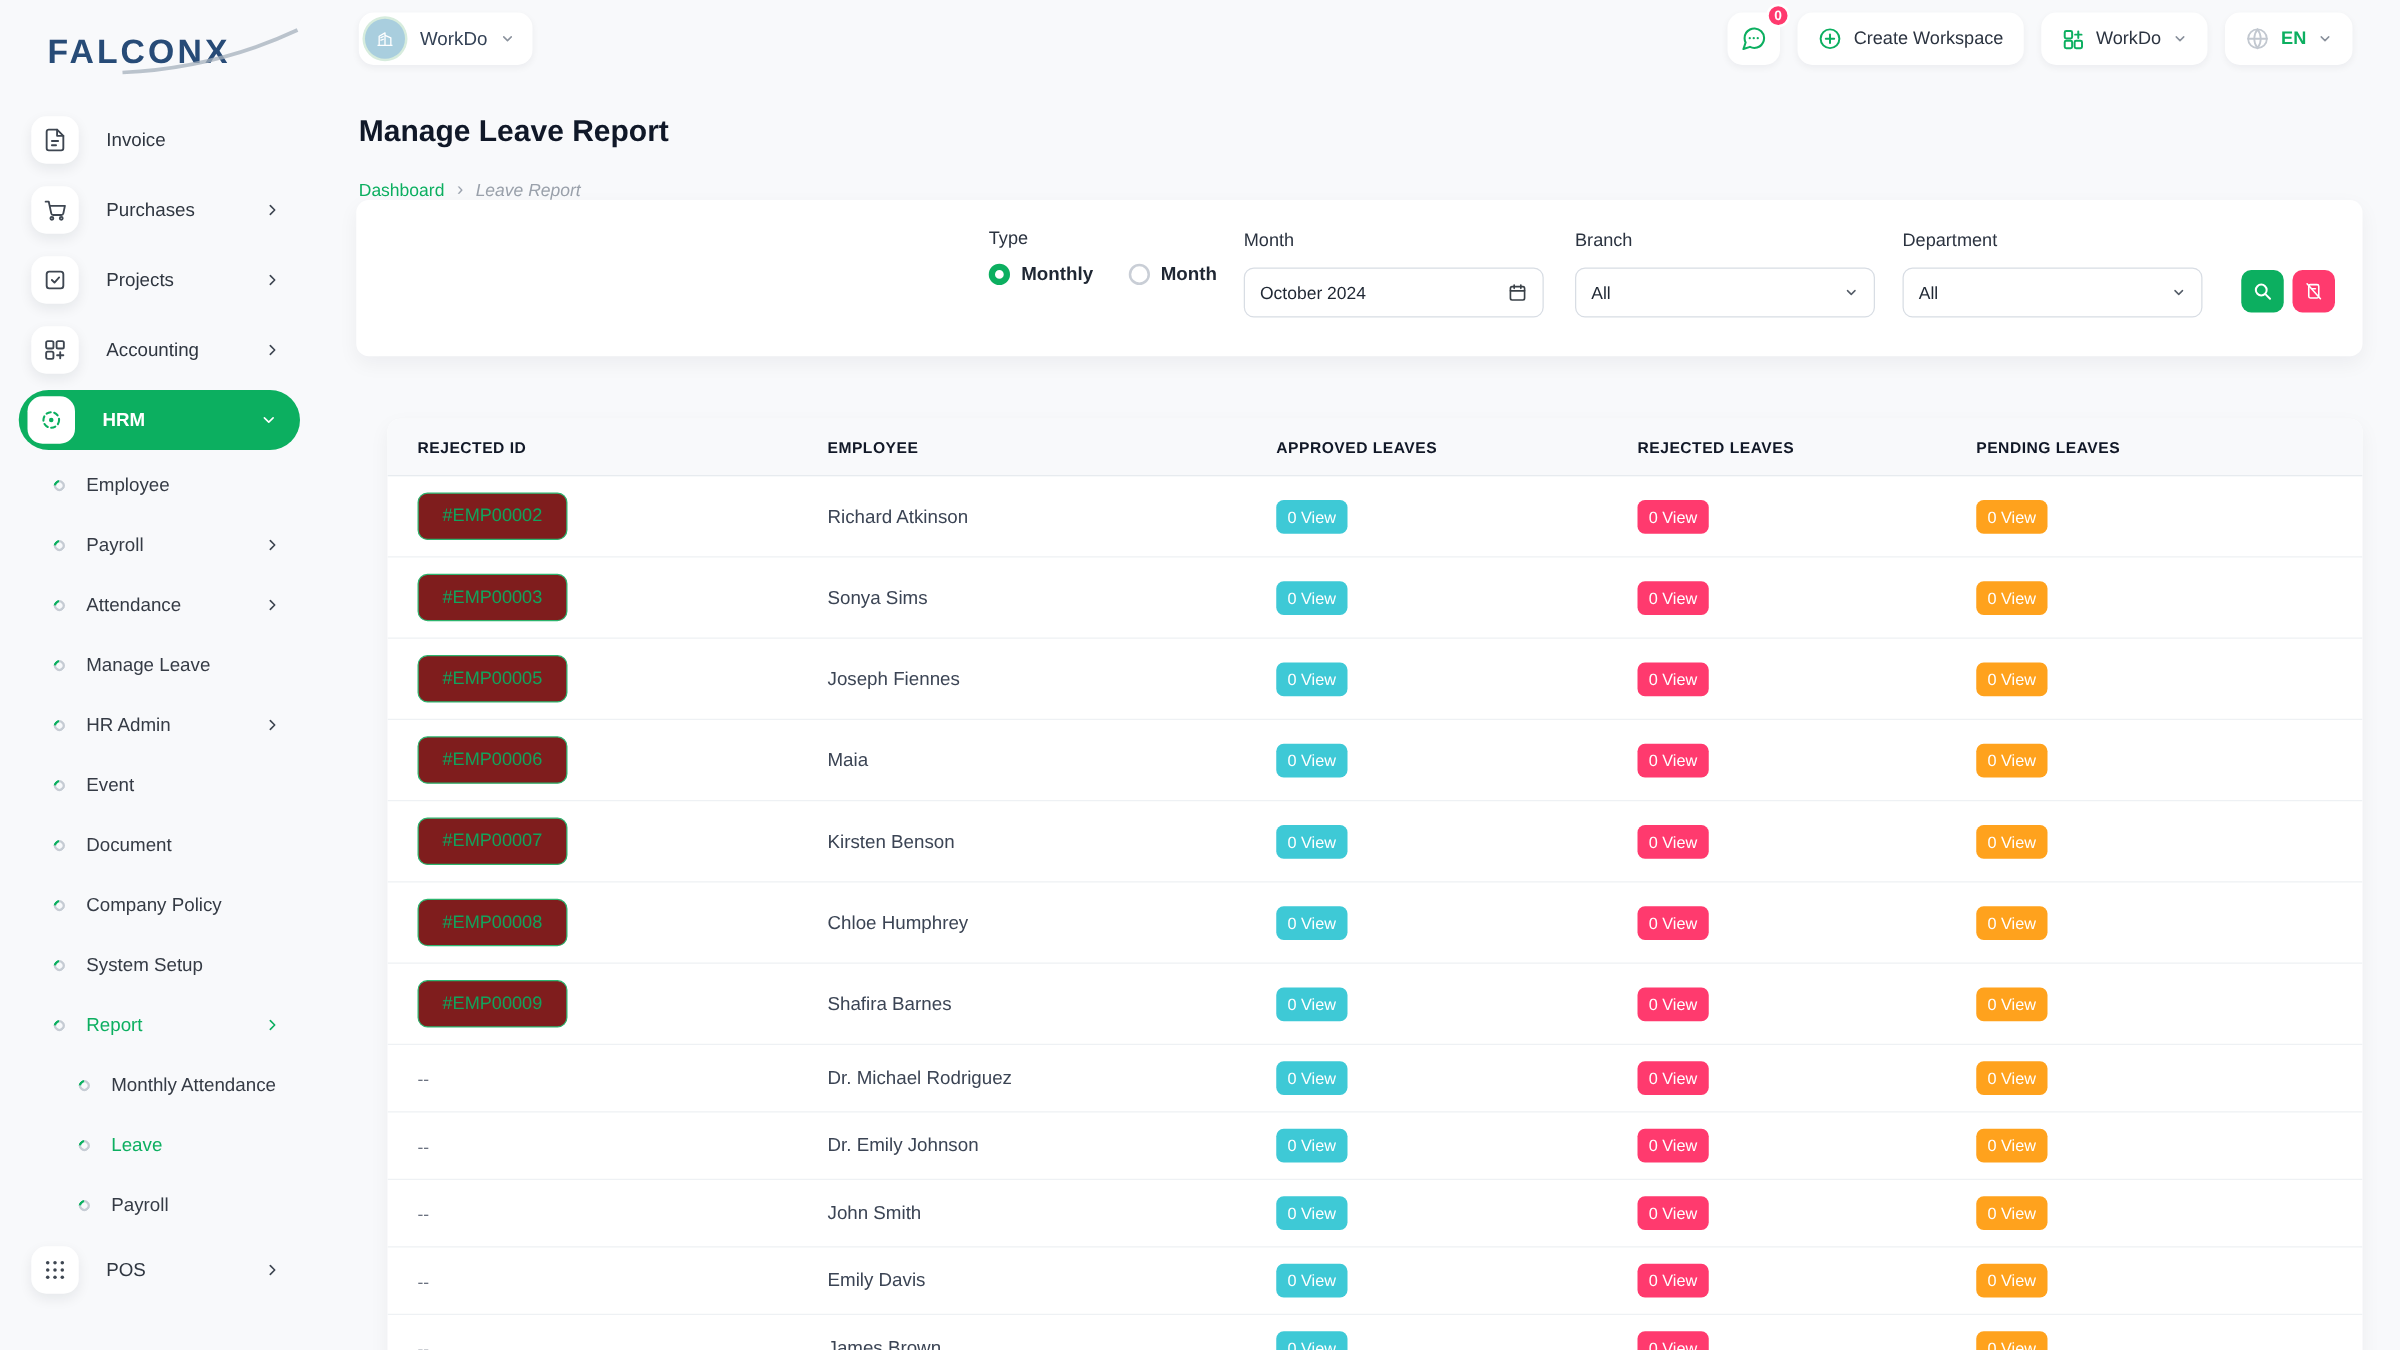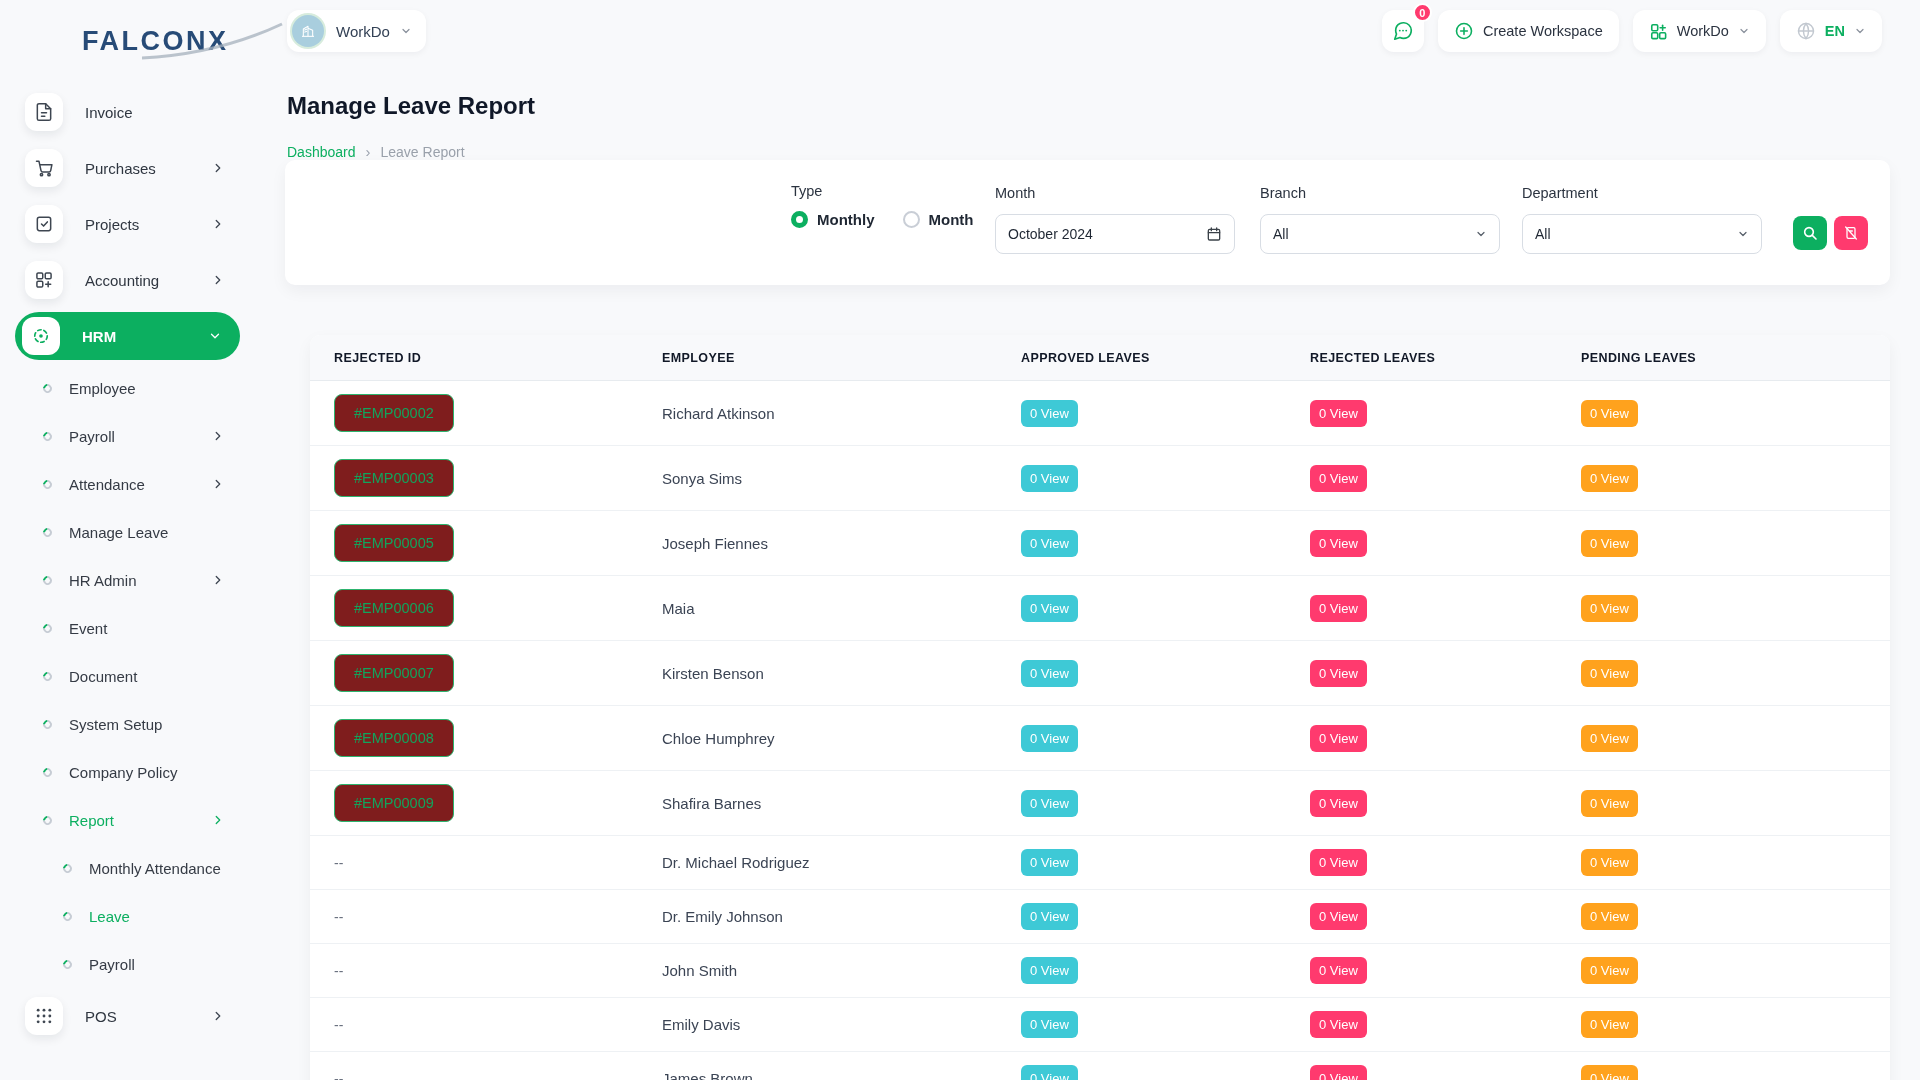--- a/index.html
+++ b/index.html
@@ -3,21 +3,21 @@
 <meta charset="utf-8">
 <style>
   * { margin:0; padding:0; box-sizing:border-box; }
   html,body { width:1920px; height:1080px; }
   body { font-family:"Liberation Sans", sans-serif; background:#f8f9fb; color:#2b3340; }
   .app { position:relative; width:1920px; height:1080px; overflow:hidden; }
   svg { display:block; }
 
   
   .sidebar { position:absolute; left:0; top:0; width:255px; height:1080px; }
-  .logo { position:absolute; left:38px; top:26px; font-size:27px; font-weight:700; letter-spacing:2.5px; color:#274b77;margin-left:44px; }
+  .logo { position:absolute; left:38px; top:26px; font-size:27px; font-weight:700; letter-spacing:2.5px; color:#274b77; }
   .logo .swoosh { position:absolute; left:58px; top:-10px; pointer-events:none; }
   .nav { position:absolute; left:0; top:84px; width:255px; }
   .nav-item { display:flex; align-items:center; height:56px; padding-left:25px; cursor:pointer; }
   .icon-box { width:38px; height:38px; background:#fff; border-radius:12px; box-shadow:0 4px 10px rgba(16,24,40,.08); display:flex; align-items:center; justify-content:center; color:#3e4651; flex:0 0 auto; }
   .nav-item .lbl { margin-left:22px; font-size:15px; font-weight:500; color:#2f3640; }
   .chev { width:14px; height:14px; stroke:#3e4651; stroke-width:2.2; fill:none; stroke-linecap:round; stroke-linejoin:round; }
   .nav-item .chev, .sub-item .chev { margin-left:auto; margin-right:30px; }
   .nav-pill { display:flex; align-items:center; height:48px; margin:4px 15px; width:225px; background:#0caf60; border-radius:26px; padding-left:7px; cursor:pointer; }
   .nav-pill .lbl { margin-left:22px; font-size:15px; font-weight:700; color:#fff; }
   .nav-pill .icon-box { color:#0caf60; box-shadow:none; }
@@ -41,21 +41,21 @@
   .chat-badge { position:absolute; top:-7px; right:-8px; min-width:19px; height:19px; border-radius:10px; background:#ff3a6e; color:#fff; font-size:11px; font-weight:700; display:flex; align-items:center; justify-content:center; border:2px solid #fff; padding:0 4px; }
   .txt-btn { padding:0 16px; gap:9px; }
   .txt-btn .lbl { font-size:14.5px; font-weight:500; color:#2b3340; }
   .lang-btn .lbl { color:#0caf60; font-weight:700; }
 
   
   .page-title { position:absolute; left:287px; top:92px; font-size:24px; font-weight:600; color:#101828; }
   .breadcrumb { position:absolute; left:287px; top:143px; display:flex; align-items:center; gap:10px; font-size:14px; }
   .breadcrumb .home { color:#0caf60; cursor:pointer; }
   .breadcrumb .sep { color:#9ca3af; font-size:15px; }
-  .breadcrumb .cur { color:#9aa1ab; }
+  .breadcrumb .cur { color:#9aa1ab;font-style:italic; }
 
   
   .filter-card { position:absolute; left:285px; top:160px; width:1605px; height:125px; background:#fff; border-radius:10px; box-shadow:0 6px 16px rgba(16,24,40,.05); }
   .f-label { position:absolute; font-size:14.5px; color:#2b3340; }
   .radio-row { position:absolute; left:506px; top:51px; display:flex; align-items:center; gap:28px; }
   .radio-opt { display:flex; align-items:center; gap:9px; cursor:pointer; }
   .radio { width:17px; height:17px; border-radius:50%; background:#fff; }
   .radio.checked { border:5px solid #0caf60; }
   .radio.unchecked { border:2px solid #c9ced6; }
   .radio-opt .lbl { font-size:15px; font-weight:700; color:#1f2733; }
@@ -197,25 +197,25 @@
       <div class="sub-item">
         <span class="dot"></span>
         <span class="lbl">Event</span>
       </div>
       <div class="sub-item">
         <span class="dot"></span>
         <span class="lbl">Document</span>
       </div>
       <div class="sub-item">
         <span class="dot"></span>
+        <span class="lbl">Company Policy</span>
+      </div>
+      <div class="sub-item">
+        <span class="dot"></span>
         <span class="lbl">System Setup</span>
-      </div>
-      <div class="sub-item">
-        <span class="dot"></span>
-        <span class="lbl">Company Policy</span>
       </div>
       <div class="sub-item active">
         <span class="dot"></span>
         <span class="lbl">Report</span>
         <svg class="chev" viewBox="0 0 24 24">
             <polyline points="9 6 15 12 9 18"></polyline>
           </svg>
       </div>
       <div class="sub-item lv2">
         <span class="dot"></span>

